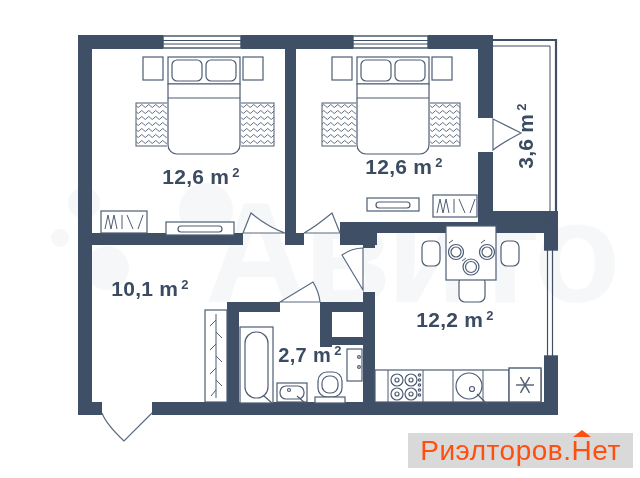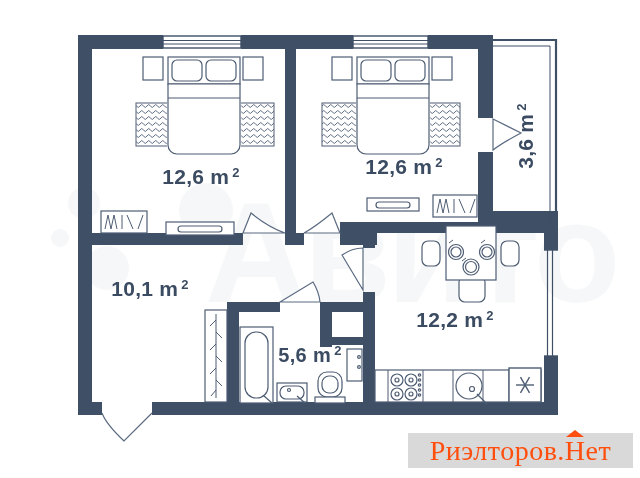--- a/index.html
+++ b/index.html
@@ -12,21 +12,21 @@
     position:absolute;transform:translate(-50%,-50%);
     color:#3b4b61;font-weight:bold;font-size:21px;white-space:nowrap;
     letter-spacing:0.3px;
   }
   .room-label.rotated{transform:translate(-50%,-50%) rotate(-90deg);}
   .room-label .unit{margin-left:6px;}
   .room-label .sup{font-size:13px;position:relative;top:-7px;margin-left:3px;}
   .wm-bar{
     position:absolute;left:408px;top:433px;width:225px;height:35px;
     background:#d9d9d9;display:flex;align-items:center;justify-content:center;
-    font-size:28px;color:#ff4e0d;white-space:nowrap;letter-spacing:0.5px;font-family:Liberation Serif, serif;
+    font-size:28px;color:#ff4e0d;white-space:nowrap;letter-spacing:0.5px;
   }
   .n-wrap{position:relative;display:inline-block;}
   .roof{
     position:absolute;left:50%;top:-5px;transform:translateX(-50%);
     width:0;height:0;
     border-left:9px solid transparent;border-right:9px solid transparent;
     border-bottom:7px solid #ff4e0d;
   }
 </style>
 </head>
@@ -241,21 +241,21 @@
 <div class="room-label" style="left:201px;top:177px">
   <span>12,6</span><span class="unit">m</span><span class="sup">2</span>
 </div>
 <div class="room-label" style="left:404px;top:167px">
   <span>12,6</span><span class="unit">m</span><span class="sup">2</span>
 </div>
 <div class="room-label" style="left:150px;top:289px">
   <span>10,1</span><span class="unit">m</span><span class="sup">2</span>
 </div>
 <div class="room-label" style="left:310px;top:355px;font-size:20px">
-  <span>5,6</span><span class="unit">m</span><span class="sup">2</span>
+  <span>2,7</span><span class="unit">m</span><span class="sup">2</span>
 </div>
 <div class="room-label" style="left:455px;top:320px">
   <span>12,2</span><span class="unit">m</span><span class="sup">2</span>
 </div>
 <div class="room-label rotated" style="left:526px;top:136px">
   <span>3,6</span><span class="unit">m</span><span class="sup">2</span>
 </div>
 
 <div class="wm-bar">
   <span>Риэлторов.</span>

